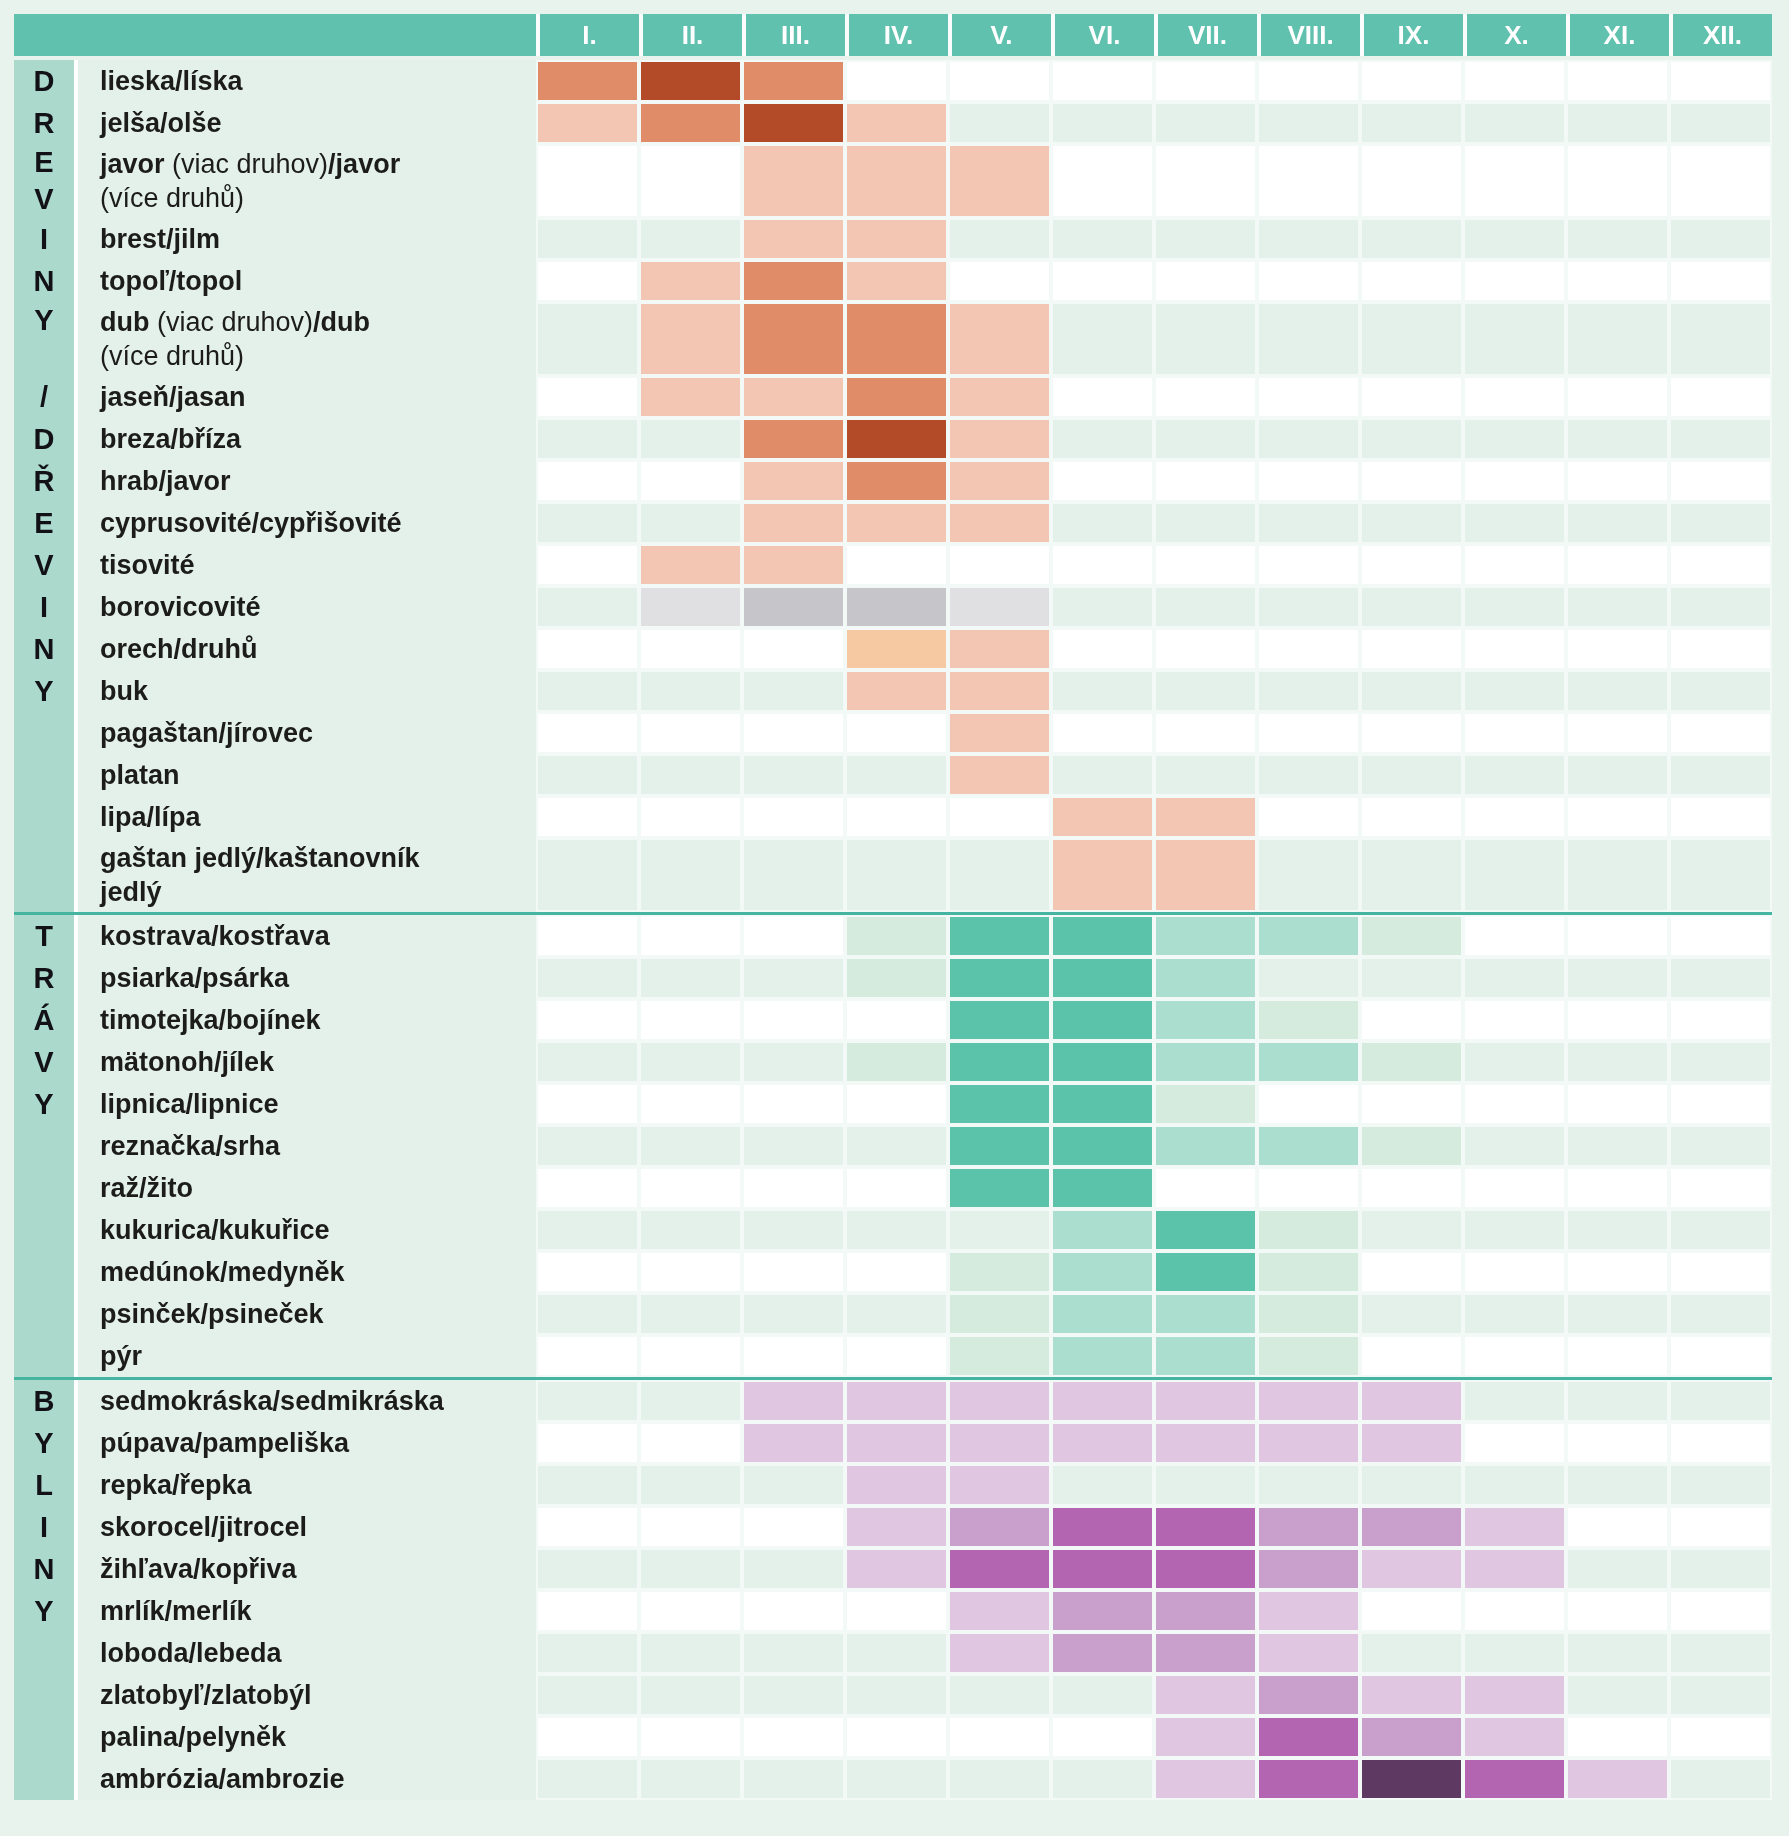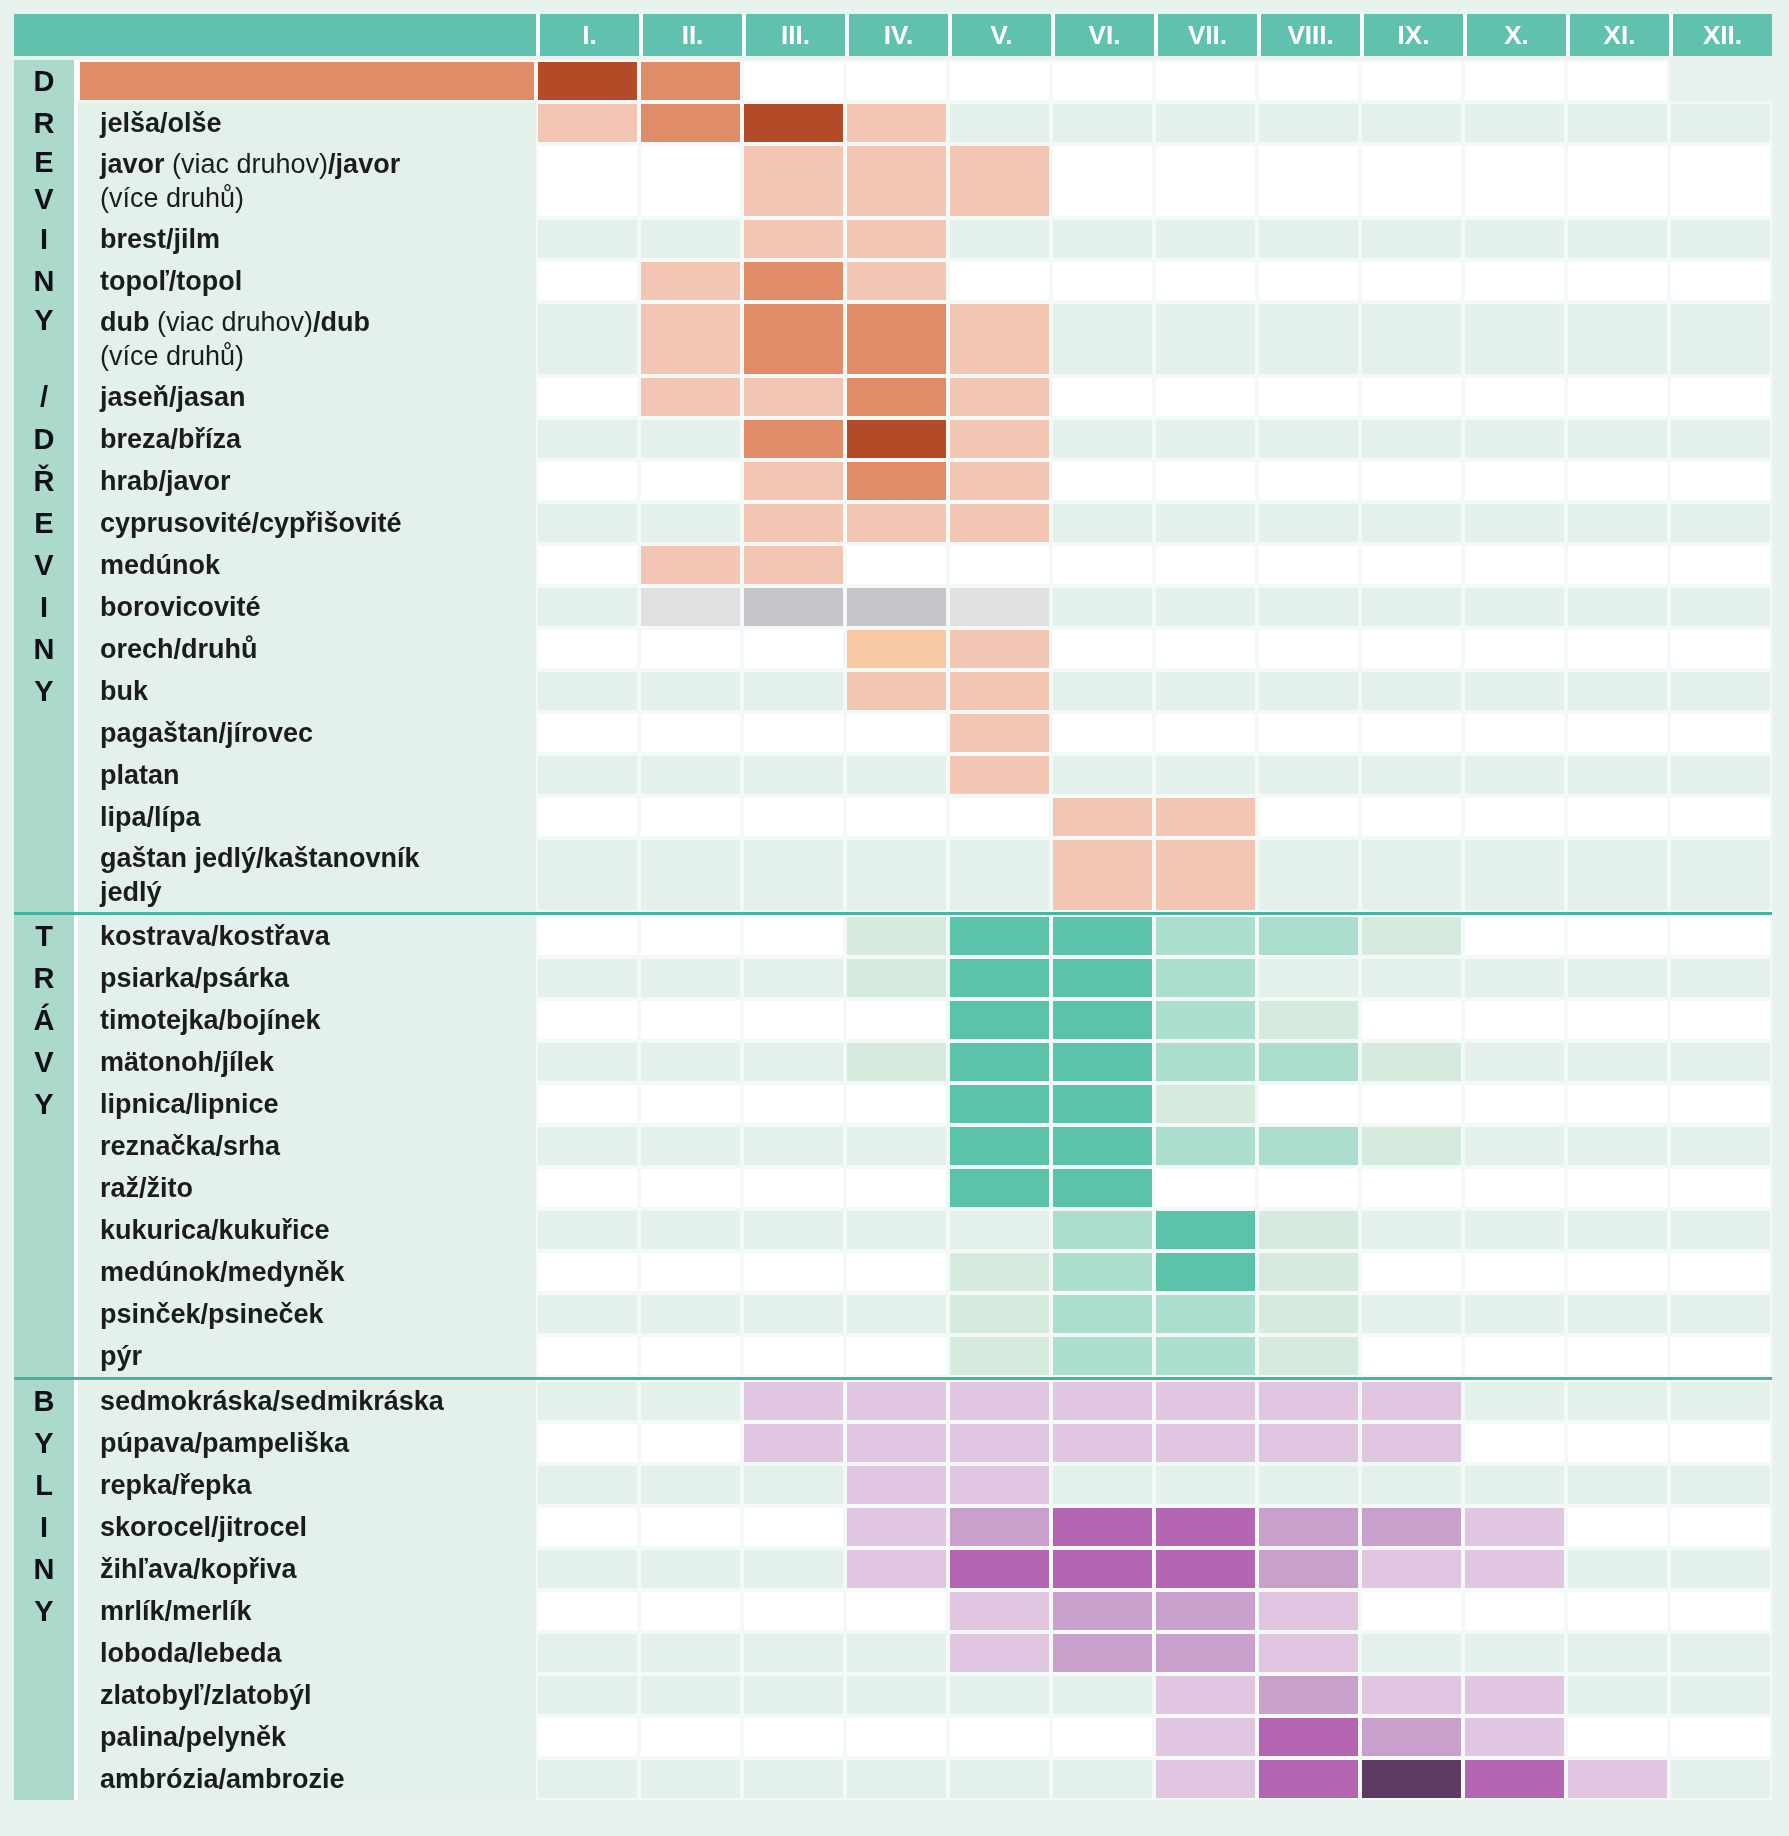--- a/index.html
+++ b/index.html
@@ -54,20 +54,23 @@
       <div class="month-cell">XI.</div>
       <div class="month-cell">XII.</div>
     </div>
   <div class="gap4"></div>
   <div id="sections">
       <div>
         <div class="row white">
           <div class="letter">
             <span>D</span>
           </div>
+          <div class="label">
+            <div><span class="b">lieska/líska</span></div>
+          </div>
           <div class="cell" style="background: rgb(224, 140, 105);"></div>
           <div class="cell" style="background: rgb(180, 75, 40);"></div>
           <div class="cell" style="background: rgb(224, 140, 105);"></div>
           <div class="cell"></div>
           <div class="cell"></div>
           <div class="cell"></div>
           <div class="cell"></div>
           <div class="cell"></div>
           <div class="cell"></div>
           <div class="cell"></div>
@@ -256,21 +259,21 @@
           <div class="cell"></div>
           <div class="cell"></div>
           <div class="cell"></div>
           <div class="cell"></div>
         </div>
         <div class="row white">
           <div class="letter">
             <span>V</span>
           </div>
           <div class="label">
-            <div><span class="b">medúnok</span></div>
+            <div><span class="b">tisovité</span></div>
           </div>
           <div class="cell"></div>
           <div class="cell" style="background: rgb(242, 198, 179);"></div>
           <div class="cell" style="background: rgb(242, 198, 179);"></div>
           <div class="cell"></div>
           <div class="cell"></div>
           <div class="cell"></div>
           <div class="cell"></div>
           <div class="cell"></div>
           <div class="cell"></div>

